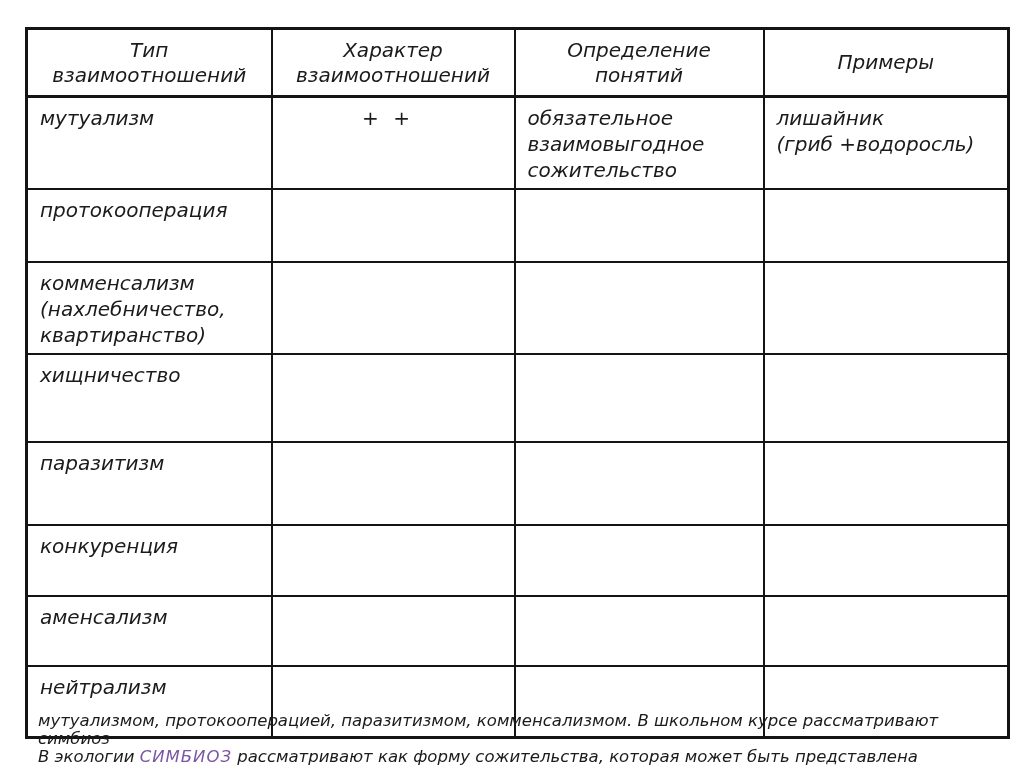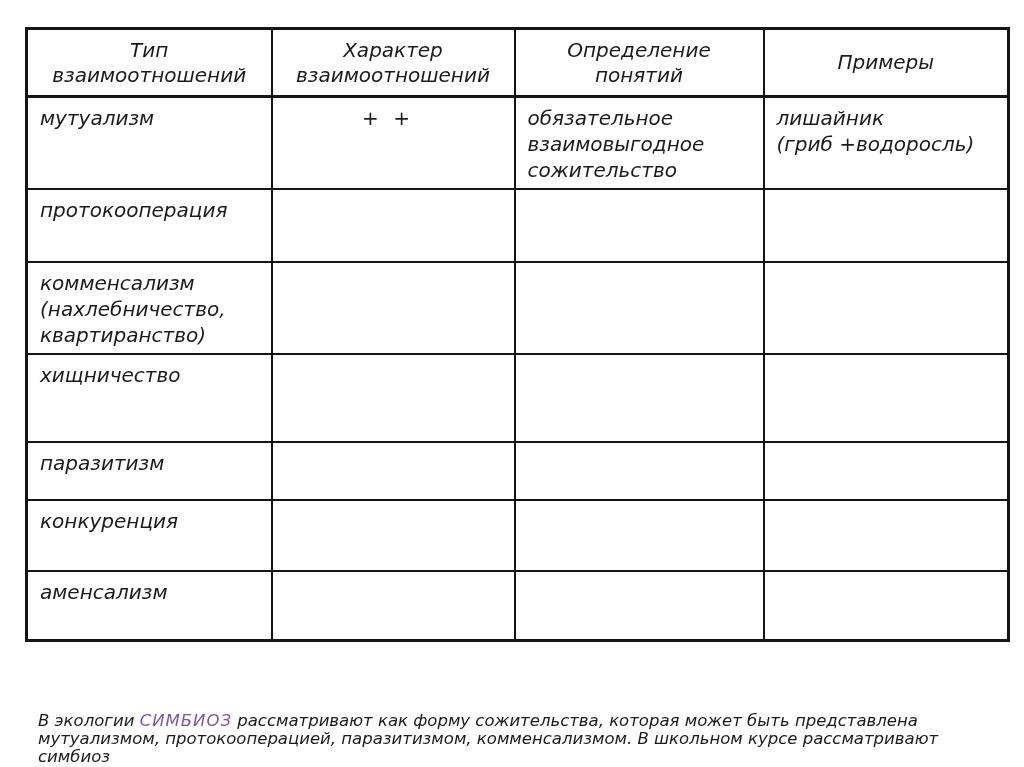--- a/index.html
+++ b/index.html
@@ -50,21 +50,21 @@
   }
   table.rel-table td.char-cell {
     text-align: center;
     letter-spacing: 4px;
     padding-left: 0;
   }
   tr.rh-1 { height: 92px; margin-left: 39px; }
   tr.rh-2 { height: 73px; margin-top: 36px; }
   tr.rh-3 { height: 92px; }
   tr.rh-4 { height: 88px; }
-  tr.rh-5 { height: 58px; }
+  tr.rh-5 { height: 83px; }
   tr.rh-6 { height: 71px; margin-left: 24px; }
   tr.rh-7 { height: 70px; margin-top: 16px; }
   tr.rh-8 { height: 72px; }
   .footer-note {
     position: absolute;
     left: 38px; top: 712px;
     width: 965px;
     font-style: italic;
     font-size: 16.5px;
     line-height: 18px;
@@ -139,22 +139,28 @@
         <td class="char-cell"></td>
         <td></td>
         <td></td>
       </tr>
       <tr class="rh-7">
         <td>аменсализм</td>
         <td class="char-cell"></td>
         <td></td>
         <td></td>
       </tr>
+      <tr class="rh-8">
+        <td>нейтрализм</td>
+        <td class="char-cell"></td>
+        <td></td>
+        <td></td>
+      </tr>
     </tbody>
   </table>
 
   <div class="footer-note">
+    <div>мутуализмом, протокооперацией, паразитизмом, комменсализмом. В школьном курсе рассматривают симбиоз</div>
     <div><span>В экологии </span><span class="hl">СИМБИОЗ</span><span> рассматривают как форму сожительства, которая может быть представлена</span></div>
-    <div>мутуализмом, протокооперацией, паразитизмом, комменсализмом. В школьном курсе рассматривают симбиоз</div>
     <div>как взаимовыгодные отношения.</div>
   </div>
 
 </div>
 
 </body></html>

